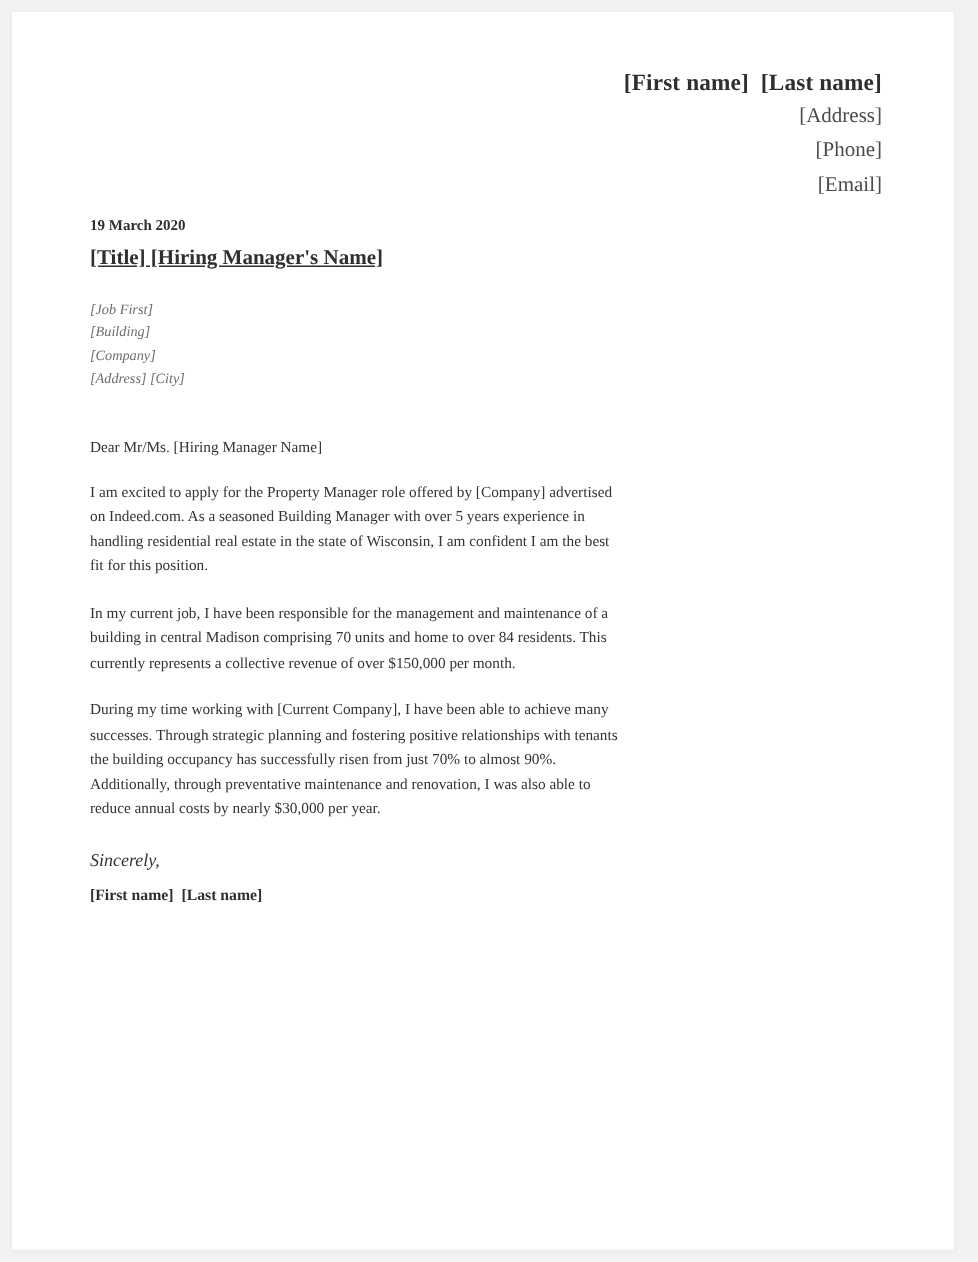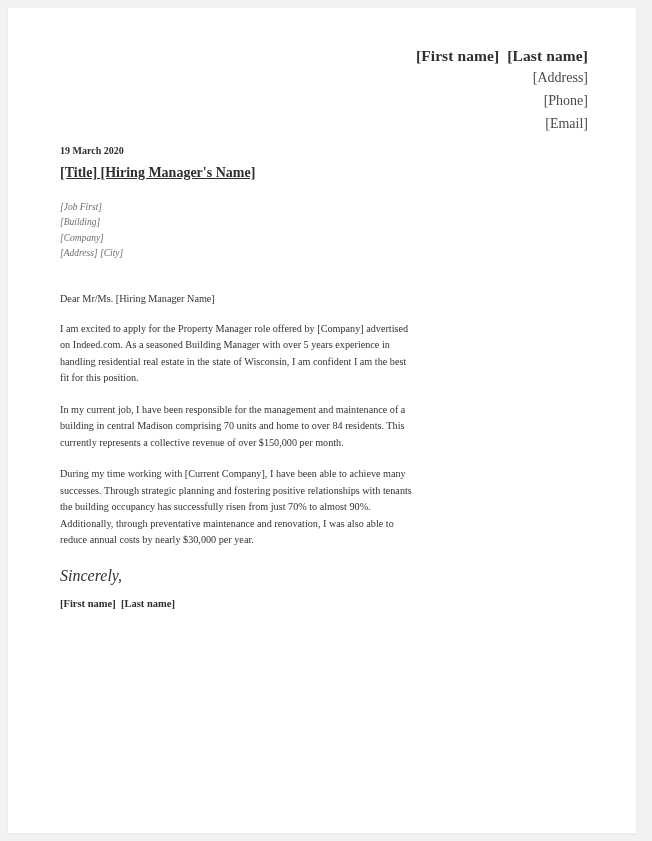--- a/index.html
+++ b/index.html
@@ -100,21 +100,21 @@
   .letter-paragraphs p {
     font-size: 10.2px;
     color: #333333;
     line-height: 1.62;
     margin: 0 12px 15px 0;
     text-align: left;
   }
 
   .closing-salutation {
     margin-top: 6px;
-    font-size: 16px;
+    font-size: 12px;
     font-style: italic;
     color: #333333;
     line-height: 1.5;
   }
 
   .signature-name {
     margin-top: 9px;
     font-size: 10.5px;
     font-weight: bold;
     color: #2f2f2f;

